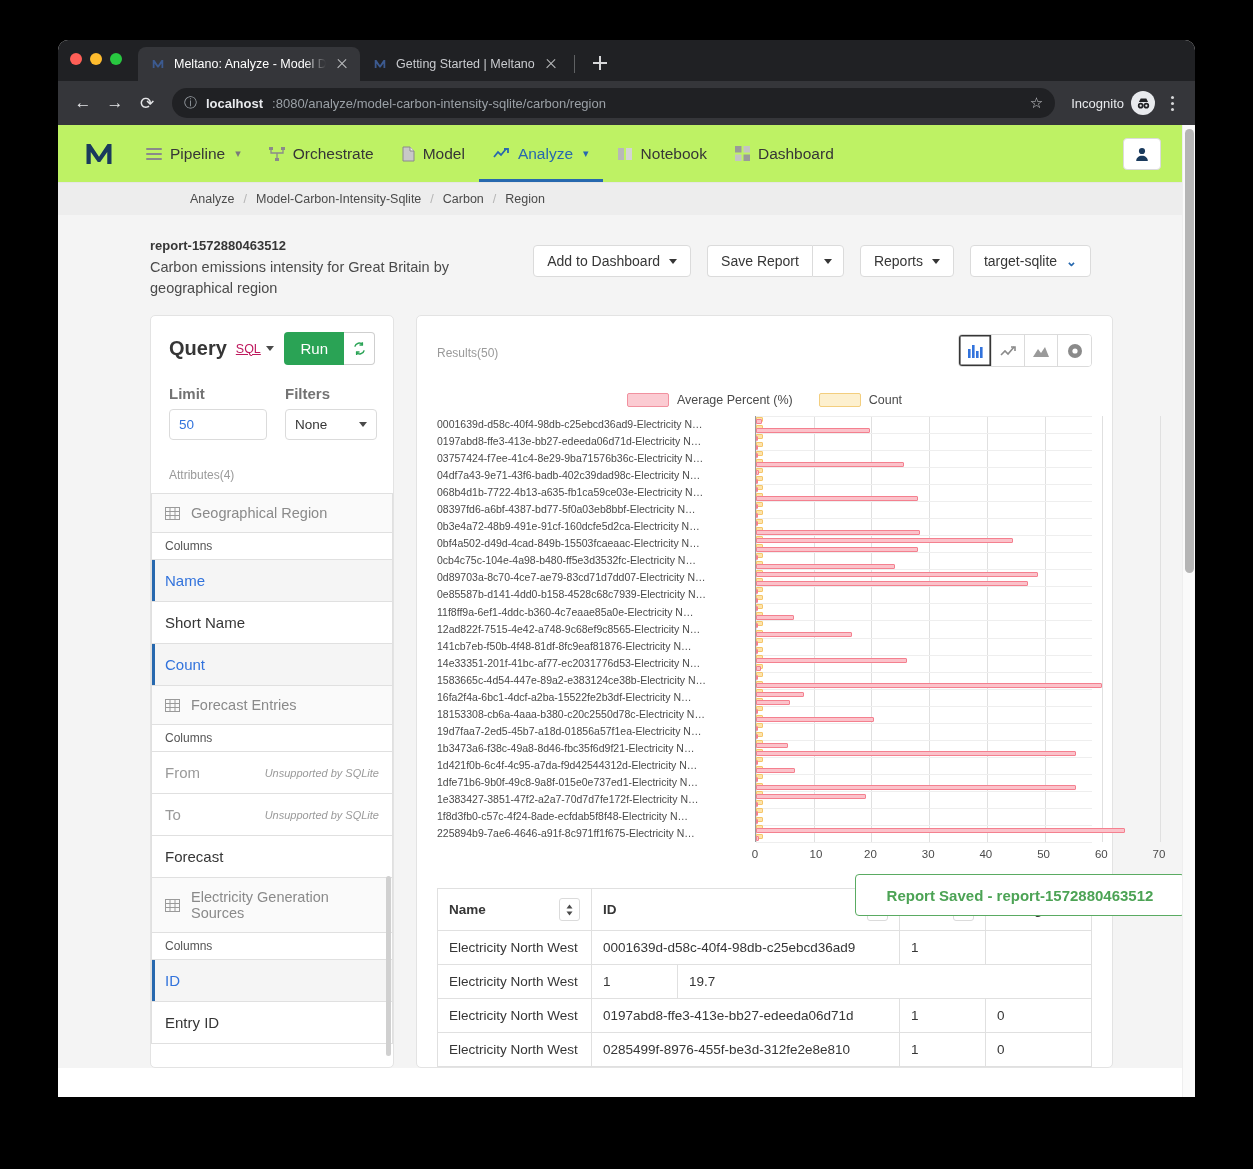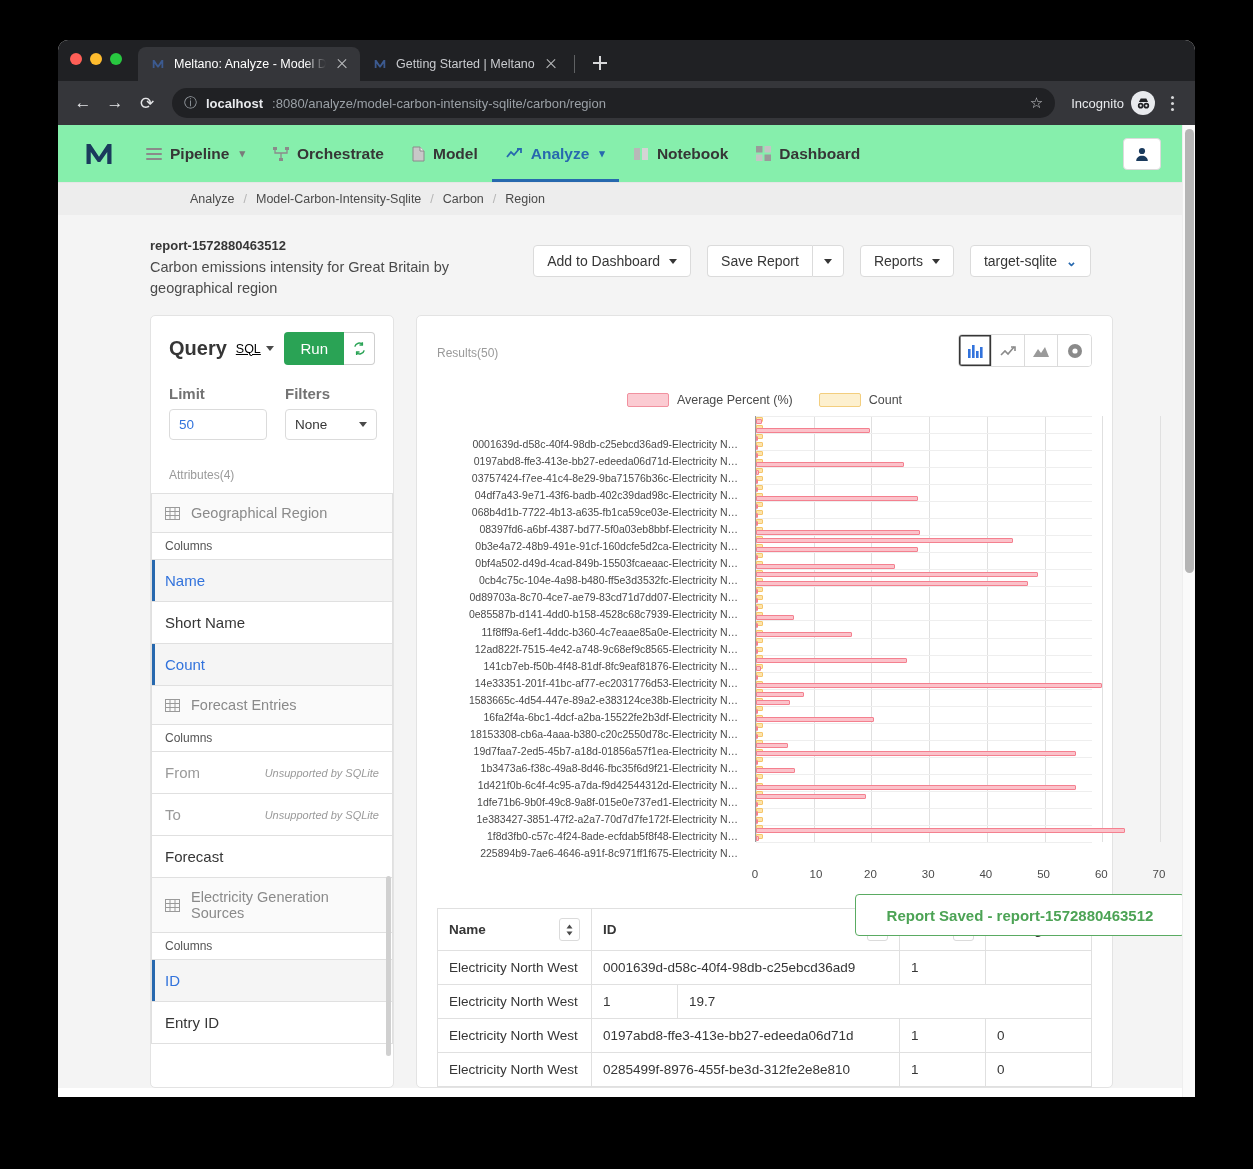--- a/index.html
+++ b/index.html
@@ -90,22 +90,22 @@
 
   
   #viewport {
     position: absolute; left:0; top:85px; width:1137px; height:972px;
     background:#fff; overflow:hidden;
   }
   #page { position:absolute; left:0; top:0; width:1125px; }
 
   
   .appnav {
-    height:58px; background:#86efac; border-bottom:1px solid #e6e6e6;
-    display:flex; align-items:center; padding:0 22px; gap:0;font-weight:bold;
+    height:58px; background:#bef264; border-bottom:1px solid #e6e6e6;
+    display:flex; align-items:center; padding:0 22px; gap:0;
   }
   .logo { width:38px; height:38px; display:flex; align-items:center; justify-content:center; margin-right:14px;}
   .navitem {
     display:flex; align-items:center; gap:8px; padding:0 14px; height:56px;
     font-size:15.5px; color:#363636; position:relative; white-space:nowrap;
   }
   .navitem .ico { display:flex; align-items:center; }
   .navitem.active { color:#2768ae; box-shadow: inset 0 -3px 0 #2768ae; }
   .navitem .caret { font-size:11px; color:#7a7a7a; margin-left:2px; }
   .navitem.active .caret { color:#2768ae; }
@@ -139,21 +139,21 @@
   .btn .chev { font-size:13px; color:#2768ae; font-weight:bold; }
 
   
   .main { display:flex; gap:22px; padding:14px 70px 0 92px; background:#f4f4f4;}
   .panel { background:#fff; border:1px solid #e3e3e3; border-radius:5px; }
 
   .querypanel { width:244px; flex:0 0 244px; padding:16px 0 0 0; position:relative; overflow:hidden;}
   .qp-inner { padding:0 18px; }
   .qhead { display:flex; align-items:center; gap:9px; }
   .qtitle { font-size:20px; font-weight:bold; color:#363636; }
-  .sqllink { font-size:12.5px; color:#000000; text-decoration:underline; }
+  .sqllink { font-size:12.5px; color:#be185d; text-decoration:underline; }
   .qcaret { width:0;height:0;border-left:4px solid transparent;border-right:4px solid transparent;
             border-top:5px solid #4a4a4a; margin-left:-4px;}
   .runwrap { margin-left:auto; display:flex; }
   .runbtn {
     background:#2aa355; color:#fff; border:none; height:33px; padding:0 16px;
     font-size:15px; border-radius:4px 0 0 4px; display:flex;align-items:center;
   }
   .refreshbtn {
     width:31px;height:33px; border:1px solid #cfcfcf; border-left:none; background:#fff;
     border-radius:0 4px 4px 0; display:flex;align-items:center;justify-content:center;
@@ -200,21 +200,21 @@
 
   
   .chartarea { margin-top:26px; position:relative; }
   .legend { display:flex; justify-content:center; gap:26px; align-items:center; margin-bottom:9px;}
   .legend .item { display:flex; align-items:center; gap:8px; font-size:12.5px; color:#4a4a4a;}
   .swatch { width:42px;height:14px;border-radius:2px; }
   .sw-avg { background:#fbcbd2; border:1px solid #f1919f; }
   .sw-cnt { background:#fdf0cf; border:1px solid #f3ce7e; }
 
   .plotwrap { display:flex; }
-  .ylabels { width:318px; flex:0 0 318px; text-align:right; padding-right:17px;margin-top:20px; }
+  .ylabels { width:318px; flex:0 0 318px; padding-right:17px; }
   .ylabels div {
     font-size:10.5px; color:#4a4a4a; height:17.05px; line-height:17.05px;
     white-space:nowrap; overflow:hidden; text-overflow:clip;
   }
   .plot { flex:1 1 auto; position:relative; height:426px; border-left:1px solid #9a9a9a; }
   .vgrid { position:absolute; top:0; bottom:0; width:1px; background:#e0e0e0; }
   .hgrid { position:absolute; left:0; right:0; height:1px; background:#eee; }
   .bar { position:absolute; height:5px; border-radius:0 1px 1px 0; }
   .bar.avg { background:#fbc2ca; border:1px solid #f4808f; }
   .bar.cnt { background:#fde3ab; border:1px solid #f5c66a; }

